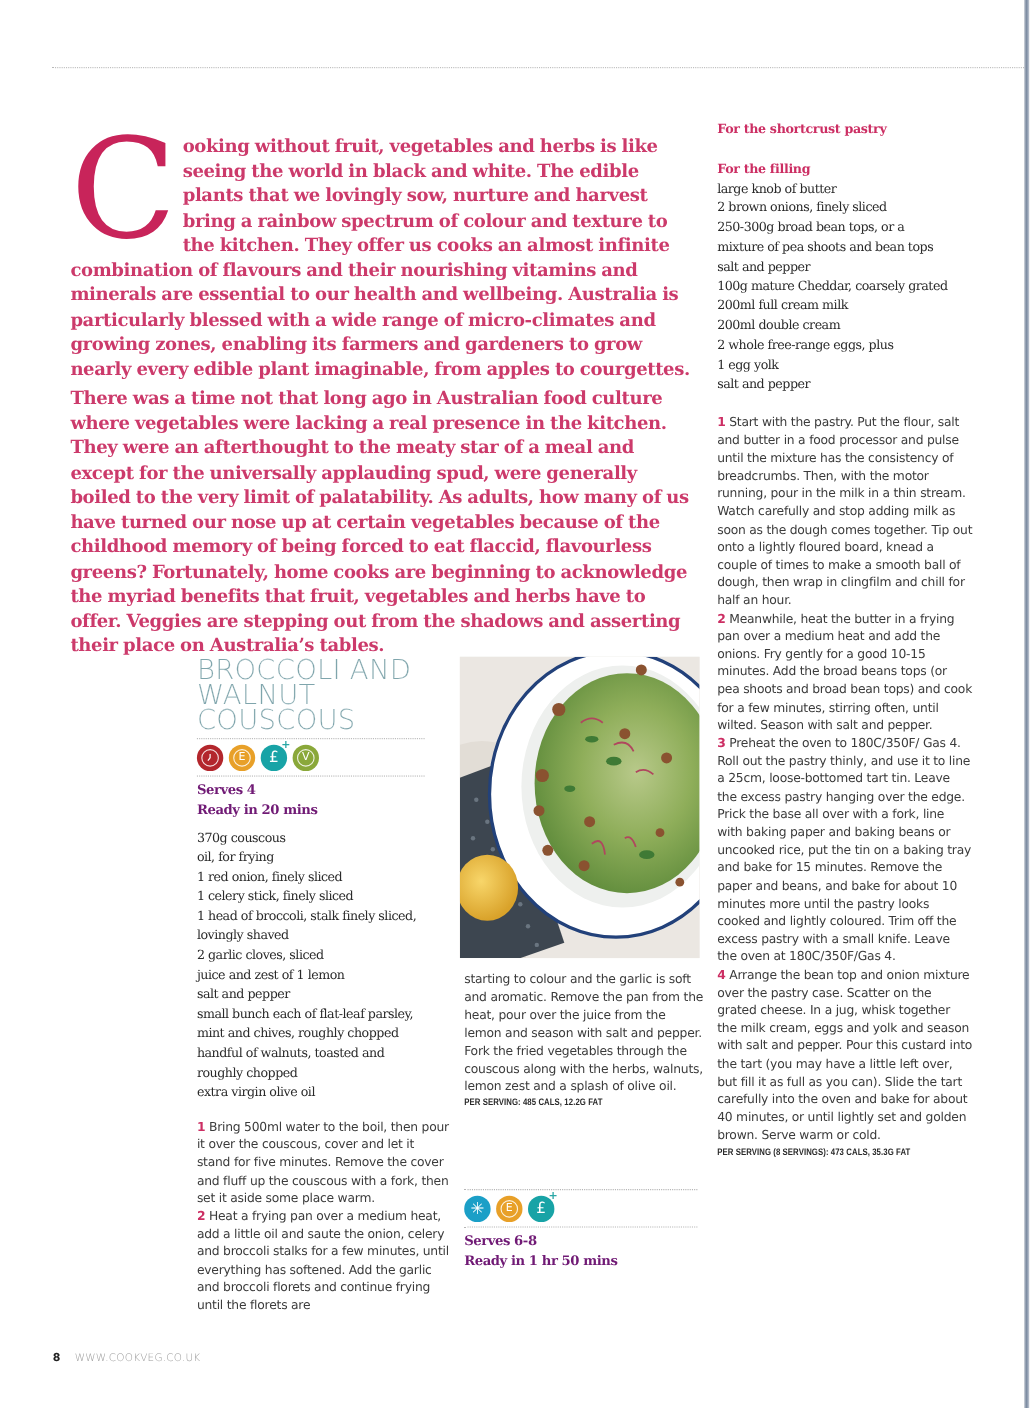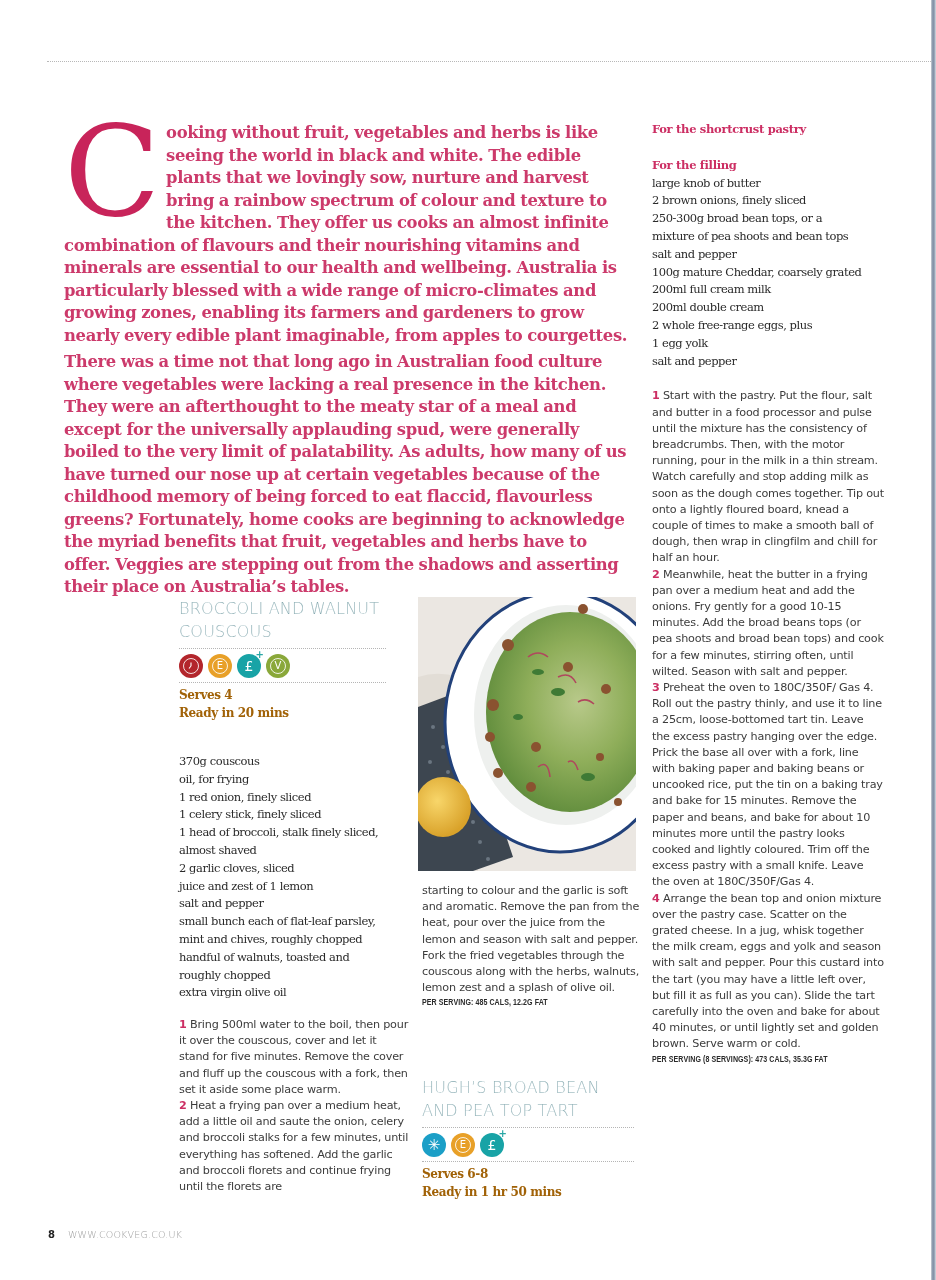--- a/index.html
+++ b/index.html
@@ -29,21 +29,21 @@
     float:left;
     font-family:"DejaVu Serif", serif;
     font-size:126px; line-height:104px;
     color:#c8245a;
     margin:2px 6px -6px 4px;
     height:110px;
   }
   .intro p { margin:4px;font-weight:bold; }
   
   .col-right {
-    position:absolute; left:652px; top:121px; width:232px;
+    position:absolute; left:652px; top:109px; width:232px;
   }
   .subhead {
     font-family:"DejaVu Serif", serif; font-weight:bold;
     color:#cc2e63; font-size:11.5px; line-height:17.8px; letter-spacing:-0.3px;
   }
   .ing-list { margin:0; padding:0; list-style:none; }
   .ing-list li {
     font-family:"DejaVu Serif", serif;
     color:#2a2a2a; font-size:11.5px; line-height:17.8px; letter-spacing:-0.45px;
     white-space:nowrap;
@@ -58,21 +58,21 @@
   .step-num { color:#cc2e63; font-weight:bold; }
   .per-serving {
     font-family:"Liberation Sans", sans-serif;
     font-size:8.6px; font-weight:bold; color:#2a2a2a;
     transform:scaleX(0.82); transform-origin:left; white-space:nowrap;
     letter-spacing:0.1px; line-height:13px;
   }
   
   .recipe-title {
     font-family:"DejaVu Sans", sans-serif; font-weight:200;
-    color:#7fa5ac; font-size:16px; line-height:23px; letter-spacing:0.2px;
+    color:#7fa5ac; font-size:25px; line-height:23px; letter-spacing:0.2px;
     text-transform:uppercase;
     -webkit-text-stroke:0.15px #ffffff;
   }
   .dotrule { border-top:1px dotted #b5b5b5; height:0; }
   .icons { display:flex; gap:5px; padding:5px 0 4px 0; }
   .icon {
     width:24px; height:24px; border-radius:50%; position:relative;
     display:flex; align-items:center; justify-content:center;
   }
   .icon .ring {
@@ -81,21 +81,21 @@
     color:#fff; font-family:"DejaVu Sans", sans-serif; font-size:10px; line-height:1;
     box-sizing:border-box;
   }
   .icon .plus {
     position:absolute; top:-5px; right:-3px; font-size:10px; color:#2aa7a6;
     font-family:"DejaVu Sans", sans-serif; font-weight:bold;
   }
   .icon .plain { color:#fff; font-family:"DejaVu Sans", sans-serif; font-size:14px; }
   .serves {
     font-family:"DejaVu Serif", serif; font-weight:bold;
-    color:#a16207; font-size:12px; line-height:18px; letter-spacing:-0.4px;
+    color:#701a75; font-size:12px; line-height:18px; letter-spacing:-0.4px;
   }
   .recipe1 { position:absolute; left:179px; top:597px; width:207px; }
   .recipe1-ings { position:absolute; left:179px; top:753px; width:230px; }
   .recipe1-method { position:absolute; left:179px; top:1017px; width:230px; }
   .mid-method { position:absolute; left:422px; top:883px; width:218px; }
   .recipe2 { position:absolute; left:422px; top:1076px; width:212px; }
   
   .photo {
     position:absolute; left:418px; top:597px; width:218px; height:274px;
     overflow:hidden; background:#e9e6e1;
@@ -145,21 +145,21 @@
   <div class="serves">Ready in 20 mins</div>
 </div>
 
 <div class="recipe1-ings">
   <ul class="ing-list">
     <li>370g couscous</li>
     <li>oil, for frying</li>
     <li>1 red onion, finely sliced</li>
     <li>1 celery stick, finely sliced</li>
     <li>1 head of broccoli, stalk finely sliced,</li>
-    <li>almost shaved</li>
+    <li>lovingly shaved</li>
     <li>2 garlic cloves, sliced</li>
     <li>juice and zest of 1 lemon</li>
     <li>salt and pepper</li>
     <li>small bunch each of flat-leaf parsley,</li>
     <li>mint and chives, roughly chopped</li>
     <li>handful of walnuts, toasted and</li>
     <li>roughly chopped</li>
     <li>extra virgin olive oil</li>
   </ul>
 </div>
@@ -233,21 +233,20 @@
     <ellipse cx="25" cy="210" rx="28" ry="30" fill="url(#lemon)"></ellipse>
   </svg>
 </div>
 
 <div class="mid-method method">
   <p>starting to colour and the garlic is soft and aromatic. Remove the pan from the heat, pour over the juice from the lemon and season with salt and pepper. Fork the fried vegetables through the couscous along with the herbs, walnuts, lemon zest and a splash of olive oil.</p>
   <div class="per-serving">PER SERVING: 485 CALS, 12.2G FAT</div>
 </div>
 
 <div class="recipe2">
-  <div class="recipe-title">HUGH’S BROAD BEAN AND PEA TOP TART</div>
   <div class="dotrule" style="margin-top:5px;"></div>
   <div class="icons">
     <div class="icon" style="background:#1b9fc7">
       <span class="plain" style="font-size:15px;">✳</span>
     </div>
     <div class="icon" style="background:#e8a028">
       <div class="ring">E</div>
     </div>
     <div class="icon" style="background:#18a3a6">
       <span class="plain">£</span>

